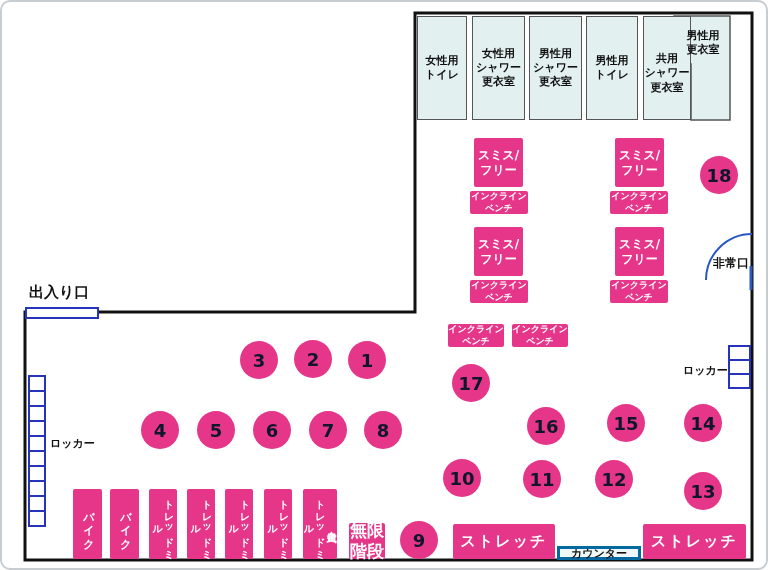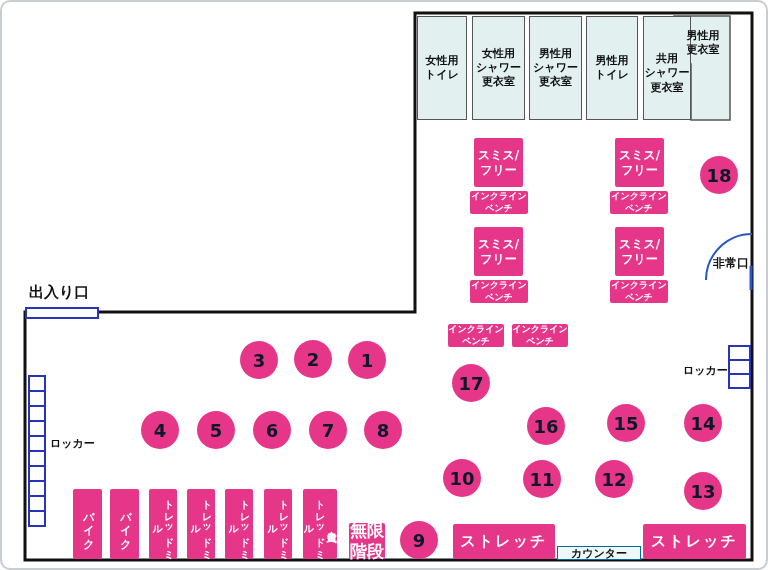--- a/index.html
+++ b/index.html
@@ -31,21 +31,21 @@
   }
   .station{
     position:absolute;width:38px;height:38px;border-radius:50%;
     background:#e5368a;color:#0f172a;font-weight:bold;font-size:18px;
     display:flex;align-items:center;justify-content:center;box-sizing:border-box;
   }
   .lightbox{
     background:#e6f2f1;border:1px solid #9aa4a4;color:#111;font-weight:bold;
     display:flex;align-items:center;justify-content:center;text-align:center;
   }
-  .counterbox{background:#eef8f8;border:1px solid #0369a1;}
+  .counterbox{background:#eef8f8;border:3px solid #0369a1;}
   .lockercol .cell{
     width:18px;height:17px;background:#fff;border:2px solid #2733b8;
     box-sizing:border-box;margin-top:-2px;
   }
   .lockercol .cell:first-child{margin-top:0;}
   .lockercol-r .cell{
     width:23px;height:16px;background:#fff;border:2px solid #2733b8;
     box-sizing:border-box;margin-top:-2px;
   }
   .lockercol-r .cell:first-child{margin-top:0;}

